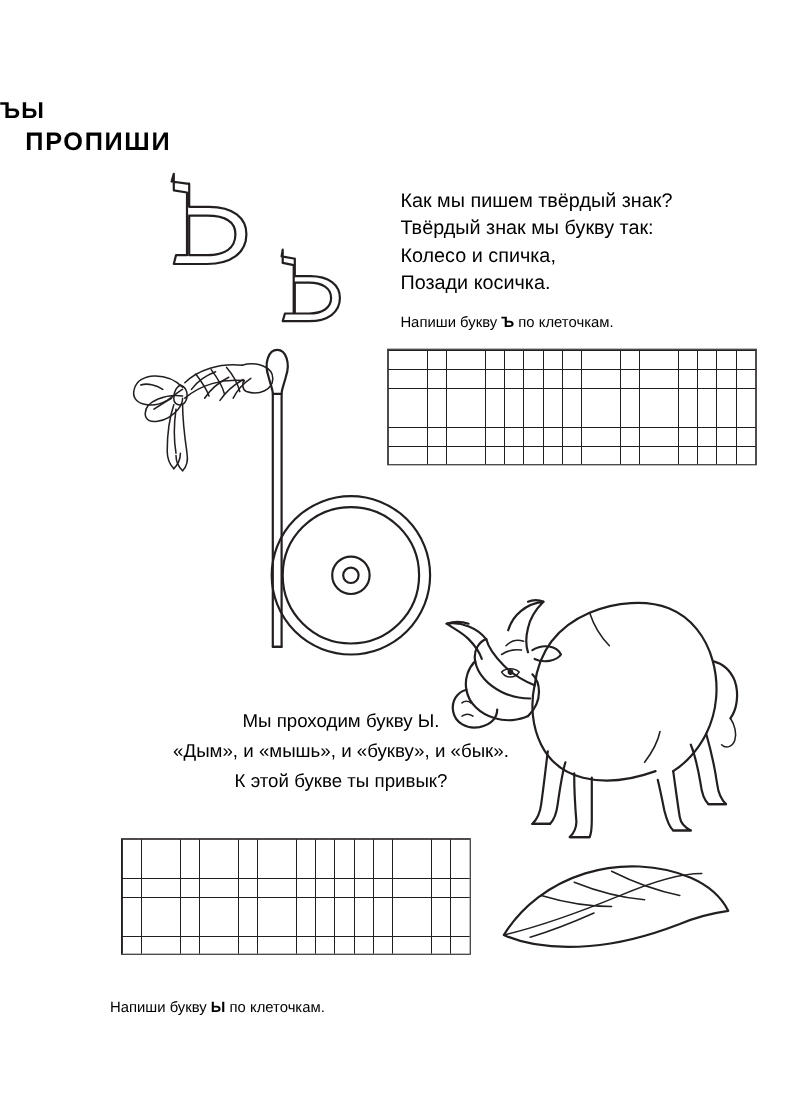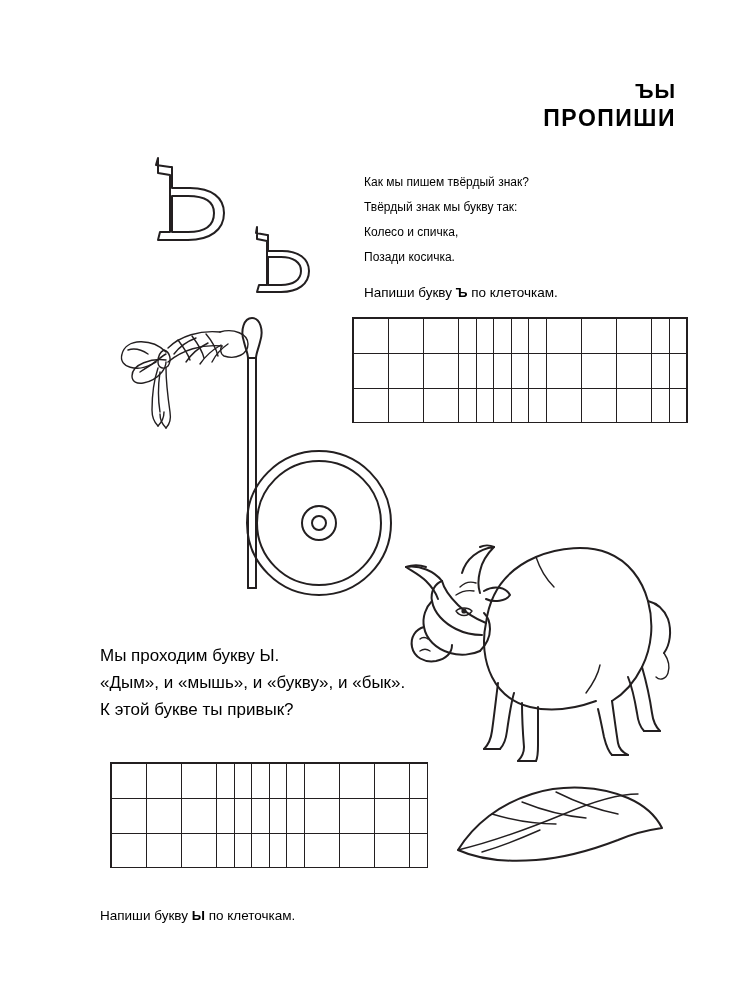--- a/index.html
+++ b/index.html
@@ -19,23 +19,23 @@
     position: absolute;
     left: 0; top: 0;
     width: 738px;
     height: 1001px;
   }
 
   
   .title-block {
     position: absolute;
     left: 0;
-    top: 78px;
+    top: 88px;
     width: 676px;
-    text-align: right;
+    text-align: left;
   }
   .title-line1 {
     font-size: 21px;
     font-weight: bold;
     letter-spacing: 1px;
     line-height: 26px;
   }
   .title-line2 {
     font-size: 23px;
     font-weight: bold;
@@ -43,21 +43,21 @@
     line-height: 28px;
     margin-left: 23px;
   }
 
   
   .rhyme {
     position: absolute;
     left: 364px;
     top: 170px;
     width: 340px;
-    font-size: 12px;
+    font-size: 18px;
     line-height: 25px;
   }
   .rhyme div { white-space: nowrap; }
 
   .instruction-top {
     position: absolute;
     left: 364px;
     top: 285px;
     font-size: 13.5px;
   }
@@ -93,21 +93,21 @@
 
   
   .mid-text {
     position: absolute;
     left: 100px;
     top: 642px;
     width: 420px;
     font-size: 17px;
     line-height: 27px;
   }
-  .mid-text div { white-space: nowrap; }
+  .mid-text div { white-space: nowrap; text-align: center; }
 
   
   svg { display: block; }
   .art {
     position: absolute;
     pointer-events: none;
   }
   .ln { fill: none; stroke: #231f20; stroke-width: 2; stroke-linecap: round; stroke-linejoin: round; }
   .ln-thin { fill: none; stroke: #231f20; stroke-width: 1.4; stroke-linecap: round; stroke-linejoin: round; }
 </style>

